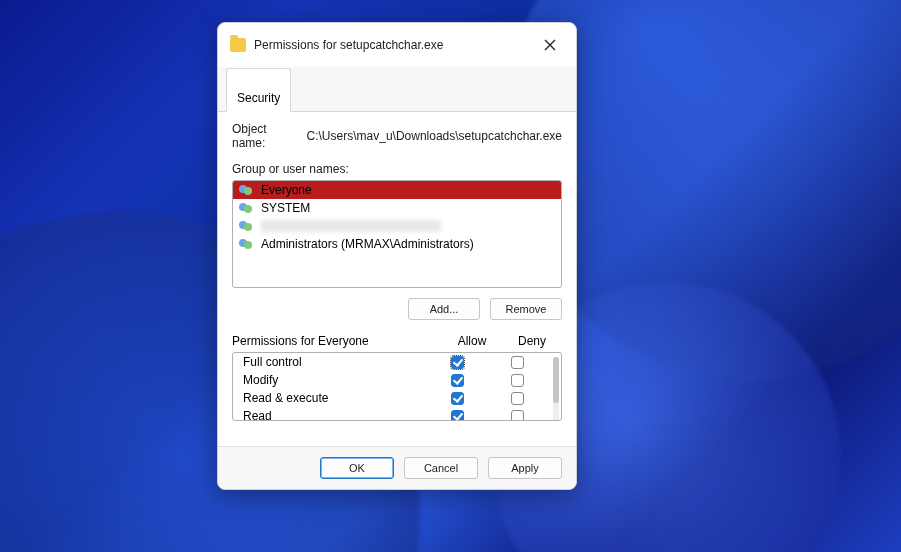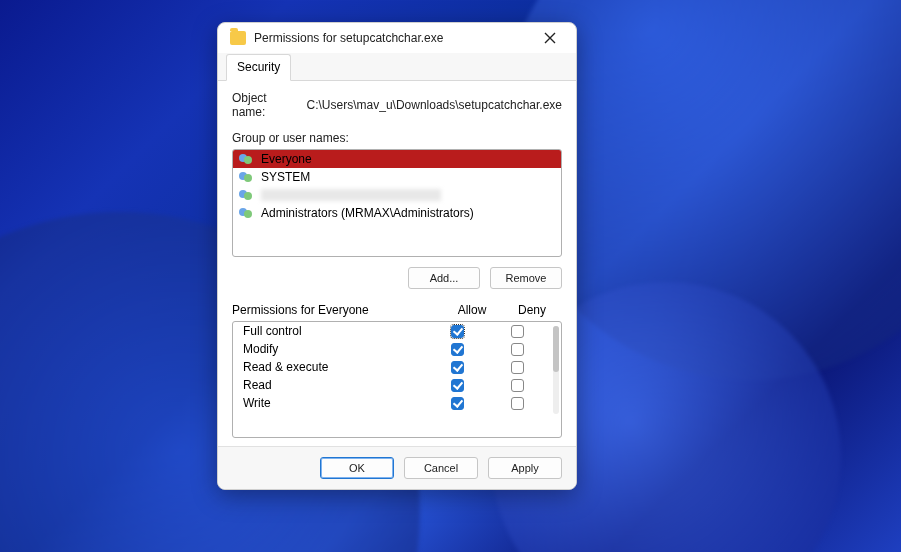--- a/index.html
+++ b/index.html
@@ -20,21 +20,21 @@
     display: flex; flex-direction: column;
   }
   .titlebar { display: flex; align-items: center; height: 44px; padding: 0 8px 0 12px; }
   .titlebar .folder-icon { width: 16px; height: 14px; margin-right: 8px; display:inline-block; background:#f7c948; border-radius:2px; position:relative; }
   .titlebar .folder-icon::before{content:"";position:absolute;top:-3px;left:0;width:8px;height:3px;background:#f7c948;border-radius:2px 2px 0 0;}
   .titlebar .title { color: #222; }
   .titlebar .close { margin-left: auto; width: 36px; height: 28px; display:flex;align-items:center;justify-content:center; border-radius:4px; cursor:pointer;}
   .titlebar .close svg { width:12px; height:12px; }
 
   .tabstrip { display:flex; border-bottom:1px solid #d8d8d8; padding: 0 8px; background:#f7f7f7;}
-  .tab { padding: 5px 10px 6px; background:#fff; border:1px solid #d8d8d8; border-bottom:1px solid #fff; border-radius:3px 3px 0 0; position:relative; top:1px; cursor:pointer;}
+  .tab { padding: 22px 10px 6px; background:#fff; border:1px solid #d8d8d8; border-bottom:1px solid #fff; border-radius:3px 3px 0 0; position:relative; top:1px; cursor:pointer;}
   
   .content { padding: 10px 14px 8px; flex:1; display:flex; flex-direction:column;}
   .row { display:flex; align-items:center; margin-bottom:12px; gap:14px;}
   .label { color:#222; }
   .value { color:#222; }
   .group-label { margin-bottom:4px; }
   .listbox { border:1px solid #b0b0b0; border-radius:3px; height:108px; overflow:auto; background:#fff;}
   .listbox .item { display:flex; align-items:center; gap:6px; padding:2px 6px; cursor:default;}
   .listbox .item.selected { background:#b91c1c; }
   .user-icon { width:16px; height:14px; display:inline-block; position:relative;}
@@ -42,21 +42,21 @@
   .user-icon::after{content:"";position:absolute;left:5px;top:4px;width:8px;height:8px;border-radius:50%;background:#7fc97a;}
   .redacted { display:inline-block; height:12px; min-width:180px; background:#e8e8e8; filter:blur(2px);}
   
   .btnrow { display:flex; gap:10px; justify-content:flex-end; margin-top:10px;}
   .btn { min-width:72px; height:22px; border:1px solid #c6c6c6; background:#fdfdfd; border-radius:3px; cursor:pointer; font-size:11px; color:#222;}
   
   .perm-header { display:flex; margin-top:14px; margin-bottom:4px;}
   .perm-header .col-name { flex:1; }
   .perm-header .col { width:60px; text-align:center;}
   
-  .perm-box { border:1px solid #b0b0b0; border-radius:3px; height:117px; overflow:hidden; position:relative;}
+  .perm-box { border:1px solid #b0b0b0; border-radius:3px; height:69px; overflow:hidden; position:relative;}
   .perm-scroll { position:absolute; right:2px; top:4px; width:6px; height:88px; background:#eee; border-radius:3px;}
   .perm-scroll .thumb{ position:absolute; left:0; top:0; width:6px; height:46px; background:#c4c4c4; border-radius:3px;}
   .perm-row { display:flex; align-items:center; height:18px; padding: 0 14px 0 10px;}
   .perm-row .pname { flex:1;}
   .perm-row .cbox { width:60px; text-align:center;}
   .perm-row:first-child .cb.allow { outline: 1px dotted #333; outline-offset: 0px;}
   .cb { appearance:none; width:13px; height:13px; border:1px solid #888; border-radius:3px; background:#fff; cursor:pointer; display:inline-block; position:relative; vertical-align:middle;}
   .cb.checked { background:#2176d2; border-color:#2176d2;}
   .cb.checked::after{content:"";position:absolute;left:3px;top:0px;width:4px;height:7px;border:solid #fff;border-width:0 2px 2px 0;transform:rotate(40deg);}
   

